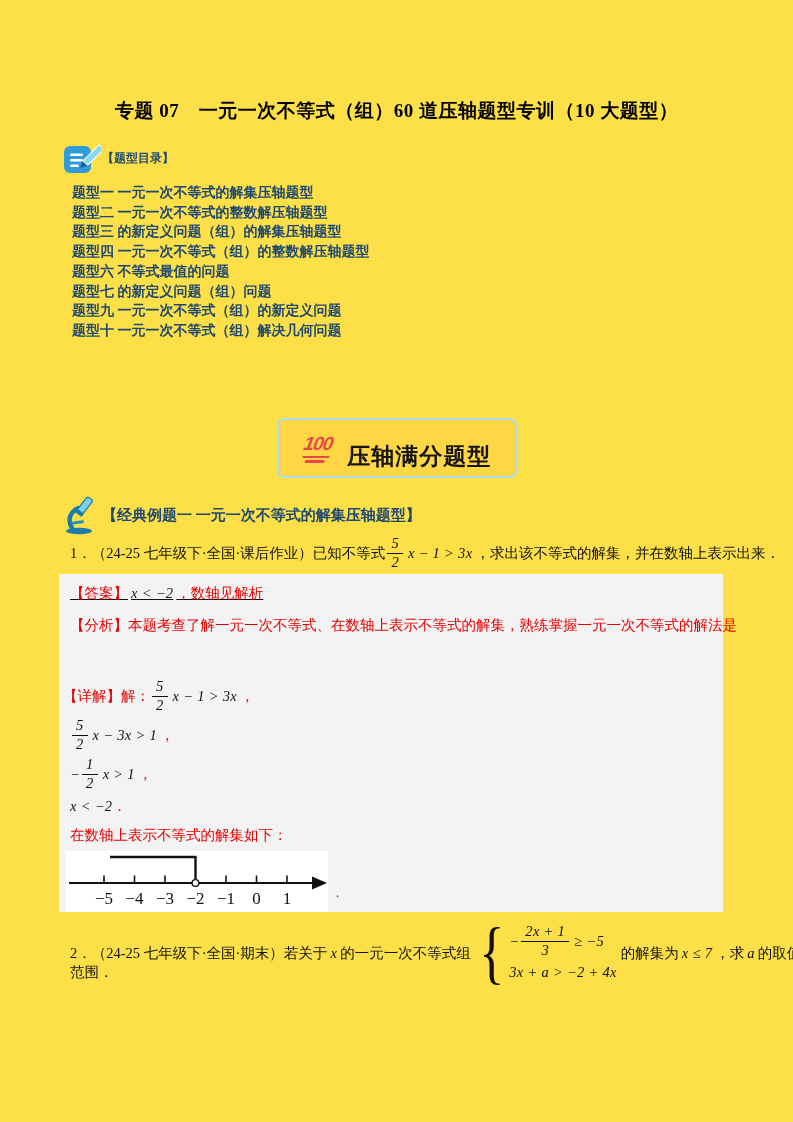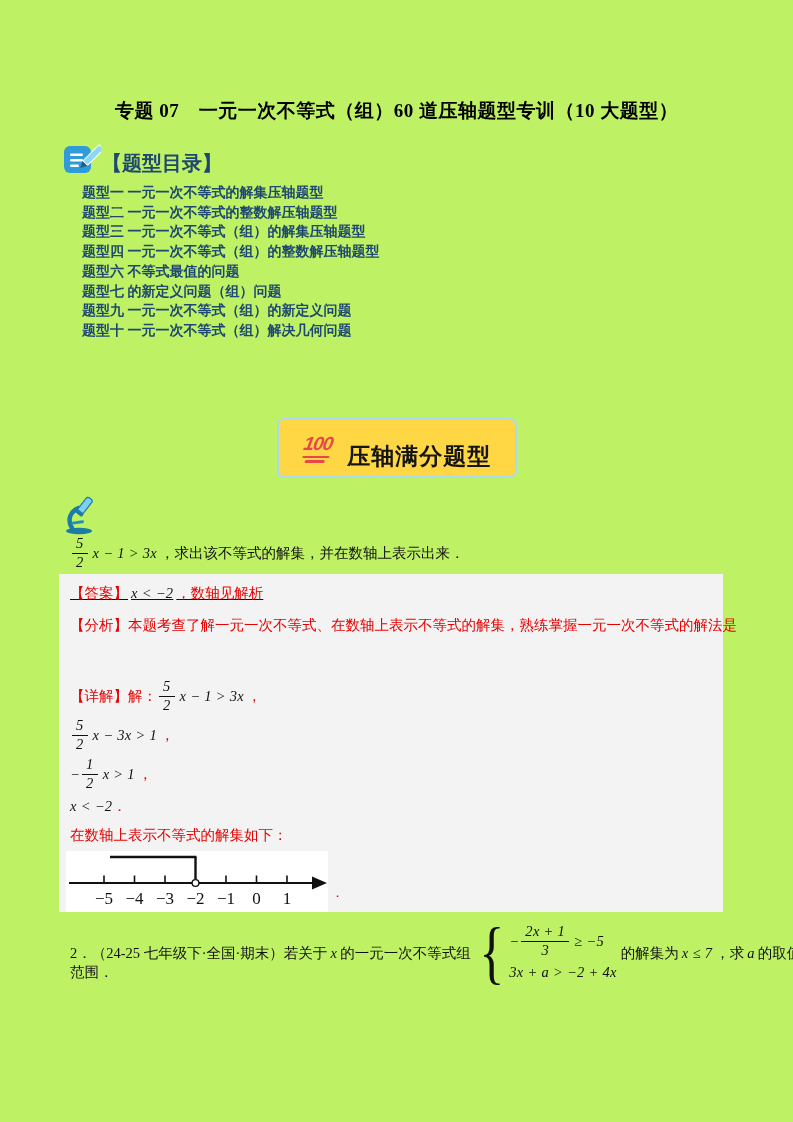--- a/index.html
+++ b/index.html
@@ -1,36 +1,36 @@
 <!DOCTYPE html>
 <html><head>
 <meta charset="utf-8">
 <style>
   * { margin:0; padding:0; box-sizing:border-box; }
   html,body { background:#ffffff; }
   .page {
     position:relative; width:793px; height:1122px; margin:0 auto;
-    background:#bef264; overflow:hidden;
+    background:#fde047; overflow:hidden;
     font-family:"Liberation Serif","DejaVu Serif",serif;
     color:#111111; font-size:14.5px;
   }
   .abs { position:absolute; }
   .nowrap { white-space:nowrap; }
   .blue { color:#1E4872; font-weight:bold; }
   .red  { color:#E60000; }
   .math { font-family:"Liberation Serif","DejaVu Serif",serif; font-style:italic; letter-spacing:.3px; }
   .mpad { padding:0 3px; }
 
   .page-title {
     top:98px; left:0; width:100%; text-align:center;
     font-size:19px; font-weight:bold; color:#000; letter-spacing:.5px;
   }
 
-  .catalog-header { left:102px; top:150px; font-size:20px; }
-  .catalog-list  { left:82px; top:183px; font-size:14px; line-height:19.7px; }
+  .catalog-header { left:102px; top:150px; font-size:12px; }
+  .catalog-list  { left:72px; top:183px; font-size:14px; line-height:19.7px; }
   .catalog-list .item { white-space:nowrap; }
 
   .badge {
     left:277px; top:418px; width:240px; height:60px;
     background:#FFD643; border:2px solid #A9DCF3; border-radius:7px;
     display:flex; align-items:center; justify-content:center; gap:16px;
   }
   .badge-label {
     font-family:"Liberation Sans","DejaVu Sans",sans-serif;
     font-size:23px; font-weight:bold; color:#141414; letter-spacing:1px;margin-top:16px;
@@ -50,21 +50,21 @@
 
   .frac { display:inline-flex; flex-direction:column; align-items:center; vertical-align:middle; line-height:1.05; margin:0 2px; }
   .frac .num { padding:0 4px 1px 4px; border-bottom:1px solid #111; }
   .frac .den { padding-top:1px; }
 
   .answer-block { left:59px; top:574px; width:664px; height:338px; background:#F3F3F3; }
 
   .line-answer    { left:70px; top:584px;text-decoration:underline; }
   .line-analysis1 { left:70px; top:616px; }
   .line-analysis2 { left:70px; top:650px; }
-  .line-detail    { left:70px; top:676px; height:40px;text-align:center; }
+  .line-detail    { left:63px; top:676px; height:40px;text-align:center; }
   .line-step2     { left:70px; top:715px; height:40px; }
   .line-step3     { left:70px; top:753px; height:42px; }
   .line-step4     { left:70px; top:797px; }
   .line-nl-intro  { left:70px; top:826px; }
 
   .numberline-fig { left:66px; top:851px; width:262px; height:61px; background:#ffffff; }
   .after-fig-punct { left:331px; top:884px; font-size:13px; }
 
   .problem2 { left:70px; top:916px; height:74px; white-space:nowrap; }
   .system { display:inline-flex; align-items:center; margin:0 4px; }
@@ -97,21 +97,21 @@
         <polygon points="24,24.5 30.5,24.5 27.2,31" fill="#1E5F86"></polygon>
       </g>
     </svg>
   </span>
 
   <div class="abs catalog-header blue nowrap">【题型目录】</div>
 
   <div class="abs catalog-list blue">
     <div class="item">题型一 一元一次不等式的解集压轴题型</div>
     <div class="item">题型二 一元一次不等式的整数解压轴题型</div>
-    <div class="item">题型三 一元一次不等式（组）的解集压轴题型</div>
+    <div class="item">题型三 的新定义问题（组）的解集压轴题型</div>
     <div class="item">题型四 一元一次不等式（组）的整数解压轴题型</div>
     <div class="item">题型六 不等式最值的问题</div>
     <div class="item">题型七 的新定义问题（组）问题</div>
     <div class="item">题型九 一元一次不等式（组）的新定义问题</div>
     <div class="item">题型十 一元一次不等式（组）解决几何问题</div>
   </div>
 
   <div class="abs badge">
     <span class="hundred">
       <span class="hundred-num">100</span>
@@ -126,22 +126,24 @@
       <ellipse cx="17" cy="35" rx="13" ry="3.2" fill="#1B7CA6"></ellipse>
       <path d="M10,32 C5,24 8,15 17,12" fill="none" stroke="#1B7CA6" stroke-width="4.5" stroke-linecap="round"></path>
       <rect x="9" y="25" width="13" height="3" rx="1.5" fill="#2490BD" transform="rotate(-8 15 26)"></rect>
       <g transform="rotate(38 21 12)">
         <rect x="17.5" y="0" width="7" height="19" rx="2.5" fill="#7FD0EC" stroke="#1B7CA6" stroke-width="1.2"></rect>
         <rect x="16.5" y="16" width="9" height="4" rx="1.5" fill="#1B7CA6"></rect>
       </g>
     </svg>
   </span>
 
+  <div class="abs example-header blue nowrap">【经典例题一 一元一次不等式的解集压轴题型】</div>
 
   <div class="abs flow nowrap" style="left:70px; top:534px; height:38px;">
+    <span>1．（24-25 七年级下·全国·课后作业）已知不等式</span>
     <span class="frac math">
       <span class="num">5</span>
       <span class="den">2</span>
     </span>
     <span class="math mpad">x − 1 &gt; 3x</span>
     <span>，求出该不等式的解集，并在数轴上表示出来．</span>
   </div>
 
   <div class="abs answer-block"></div>
 

